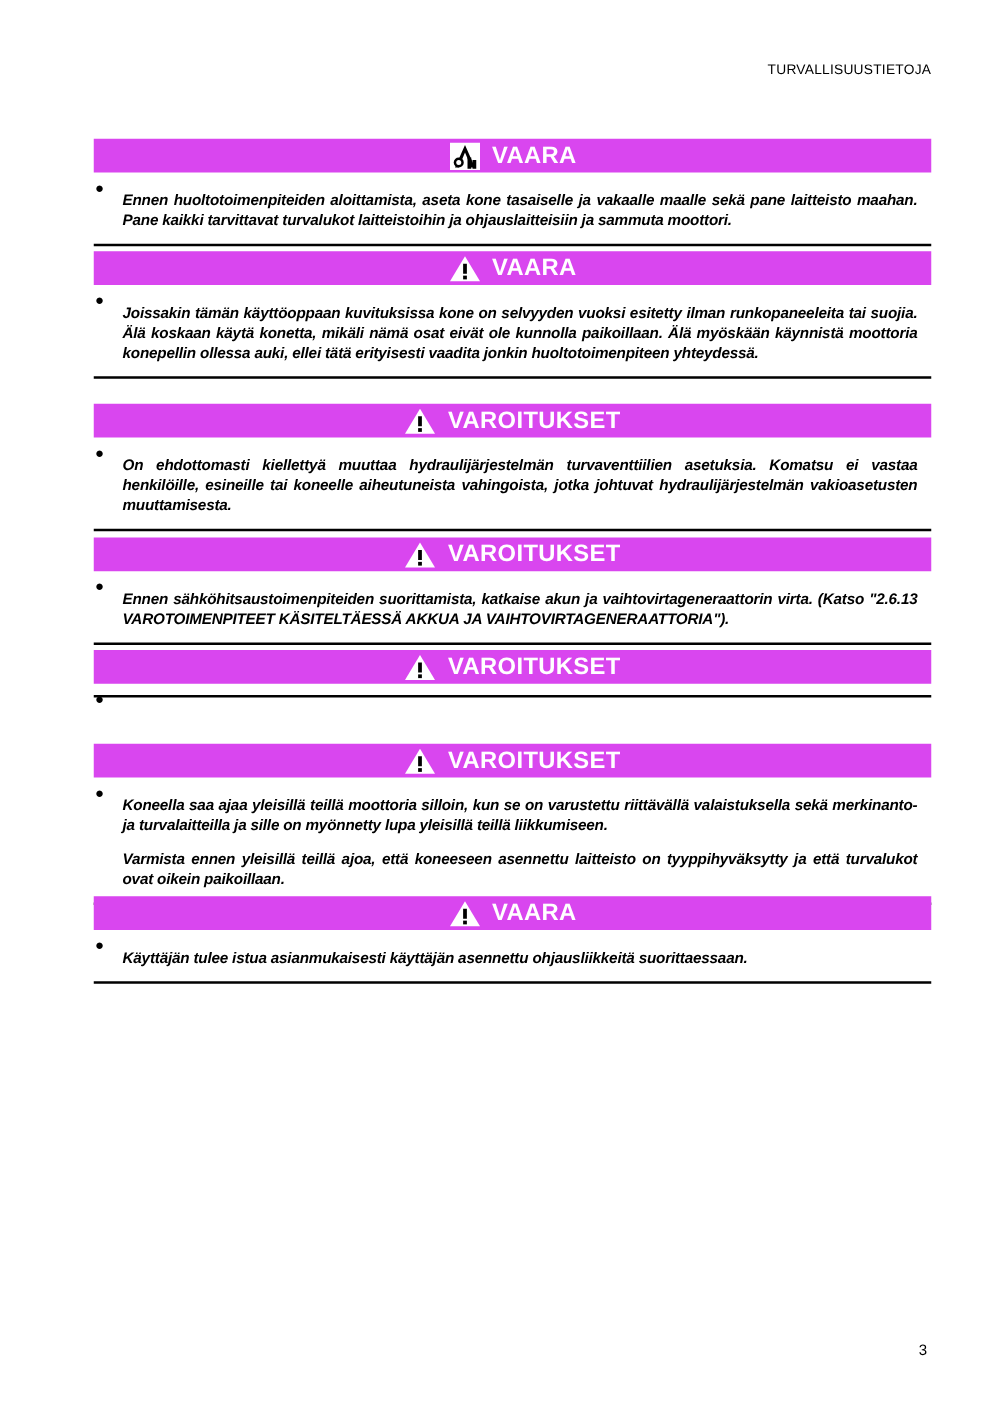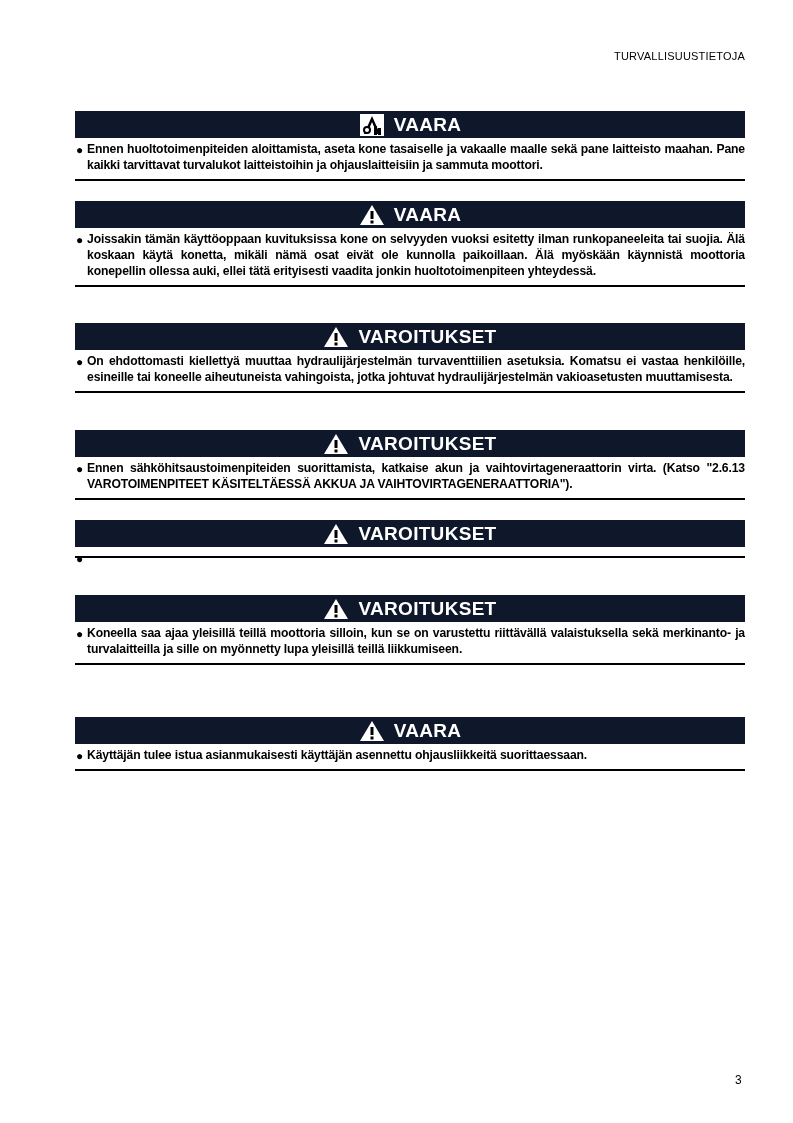--- a/index.html
+++ b/index.html
@@ -1,28 +1,28 @@
 <!DOCTYPE html>
 <html><head>
 <meta charset="utf-8">
 <style>
   html, body { margin: 0; padding: 0; background: #ffffff; }
   body { width: 793px; height: 1123px; position: relative; overflow: hidden;
          font-family: "Liberation Sans", "DejaVu Sans", sans-serif; color: #000; }
   .running-header { position: absolute; top: 50px; right: 48px; font-size: 11px; letter-spacing: 0.2px; }
   .page-number { position: absolute; top: 1073px; left: 735px; font-size: 12px; }
   .block { position: absolute; left: 75px; width: 670px; }
-  .banner { height: 27px; background: #0f172a; color: #fff; display: flex; align-items: center;
+  .banner { height: 27px; background: #d946ef; color: #fff; display: flex; align-items: center;
             justify-content: center; font-weight: bold; font-size: 19px; letter-spacing: 0.3px; }
   .banner .icon { width: 26px; height: 22px; margin-right: 9px; display: inline-block; }
   .banner .icon svg { width: 26px; height: 22px; display: block; }
   .body { position: relative; padding: 3px 0 0 12px; font-size: 12.2px; line-height: 16px;
           font-weight: bold; letter-spacing: -0.15px; text-align: justify; font-family: "Liberation Sans Narrow", "Liberation Sans", sans-serif; }
   .body .bullet { position: absolute; left: 1px; top: 4px; font-size: 12px; }
-  .body p { margin: 0; }
+  .body p { margin: 11px; font-style: italic; }
   .rule { height: 2px; background: #000; margin-top: 6px; }
 </style>
 </head>
 <body>
 
 <div class="running-header">TURVALLISUUSTIETOJA</div>
 
 <div class="block" style="top:111px;">
   <div class="banner">
     <span class="icon">
@@ -122,20 +122,21 @@
           <path d="M13 1 L25 21 L1 21 Z" fill="#fff"></path>
           <rect x="11.5" y="7" width="3" height="8" fill="#000"></rect>
           <rect x="11.5" y="16.5" width="3" height="3" fill="#000"></rect>
         </svg>
     </span>
     <span>VAROITUKSET</span>
   </div>
   <div class="body">
     <span class="bullet">●</span>
     <p>Koneella saa ajaa yleisillä teillä moottoria silloin, kun se on varustettu riittävällä valaistuksella sekä merkinanto- ja turvalaitteilla ja sille on myönnetty lupa yleisillä teillä liikkumiseen.</p>
+    <p>Varmista ennen yleisillä teillä ajoa, että koneeseen asennettu laitteisto on tyyppihyväksytty ja että turvalukot ovat oikein paikoillaan.</p>
   </div>
   <div class="rule"></div>
 </div>
 
 <div class="block" style="top:717px;">
   <div class="banner">
     <span class="icon">
       <svg viewBox="0 0 26 22">
           <path d="M13 1 L25 21 L1 21 Z" fill="#fff"></path>
           <rect x="11.5" y="7" width="3" height="8" fill="#000"></rect>

